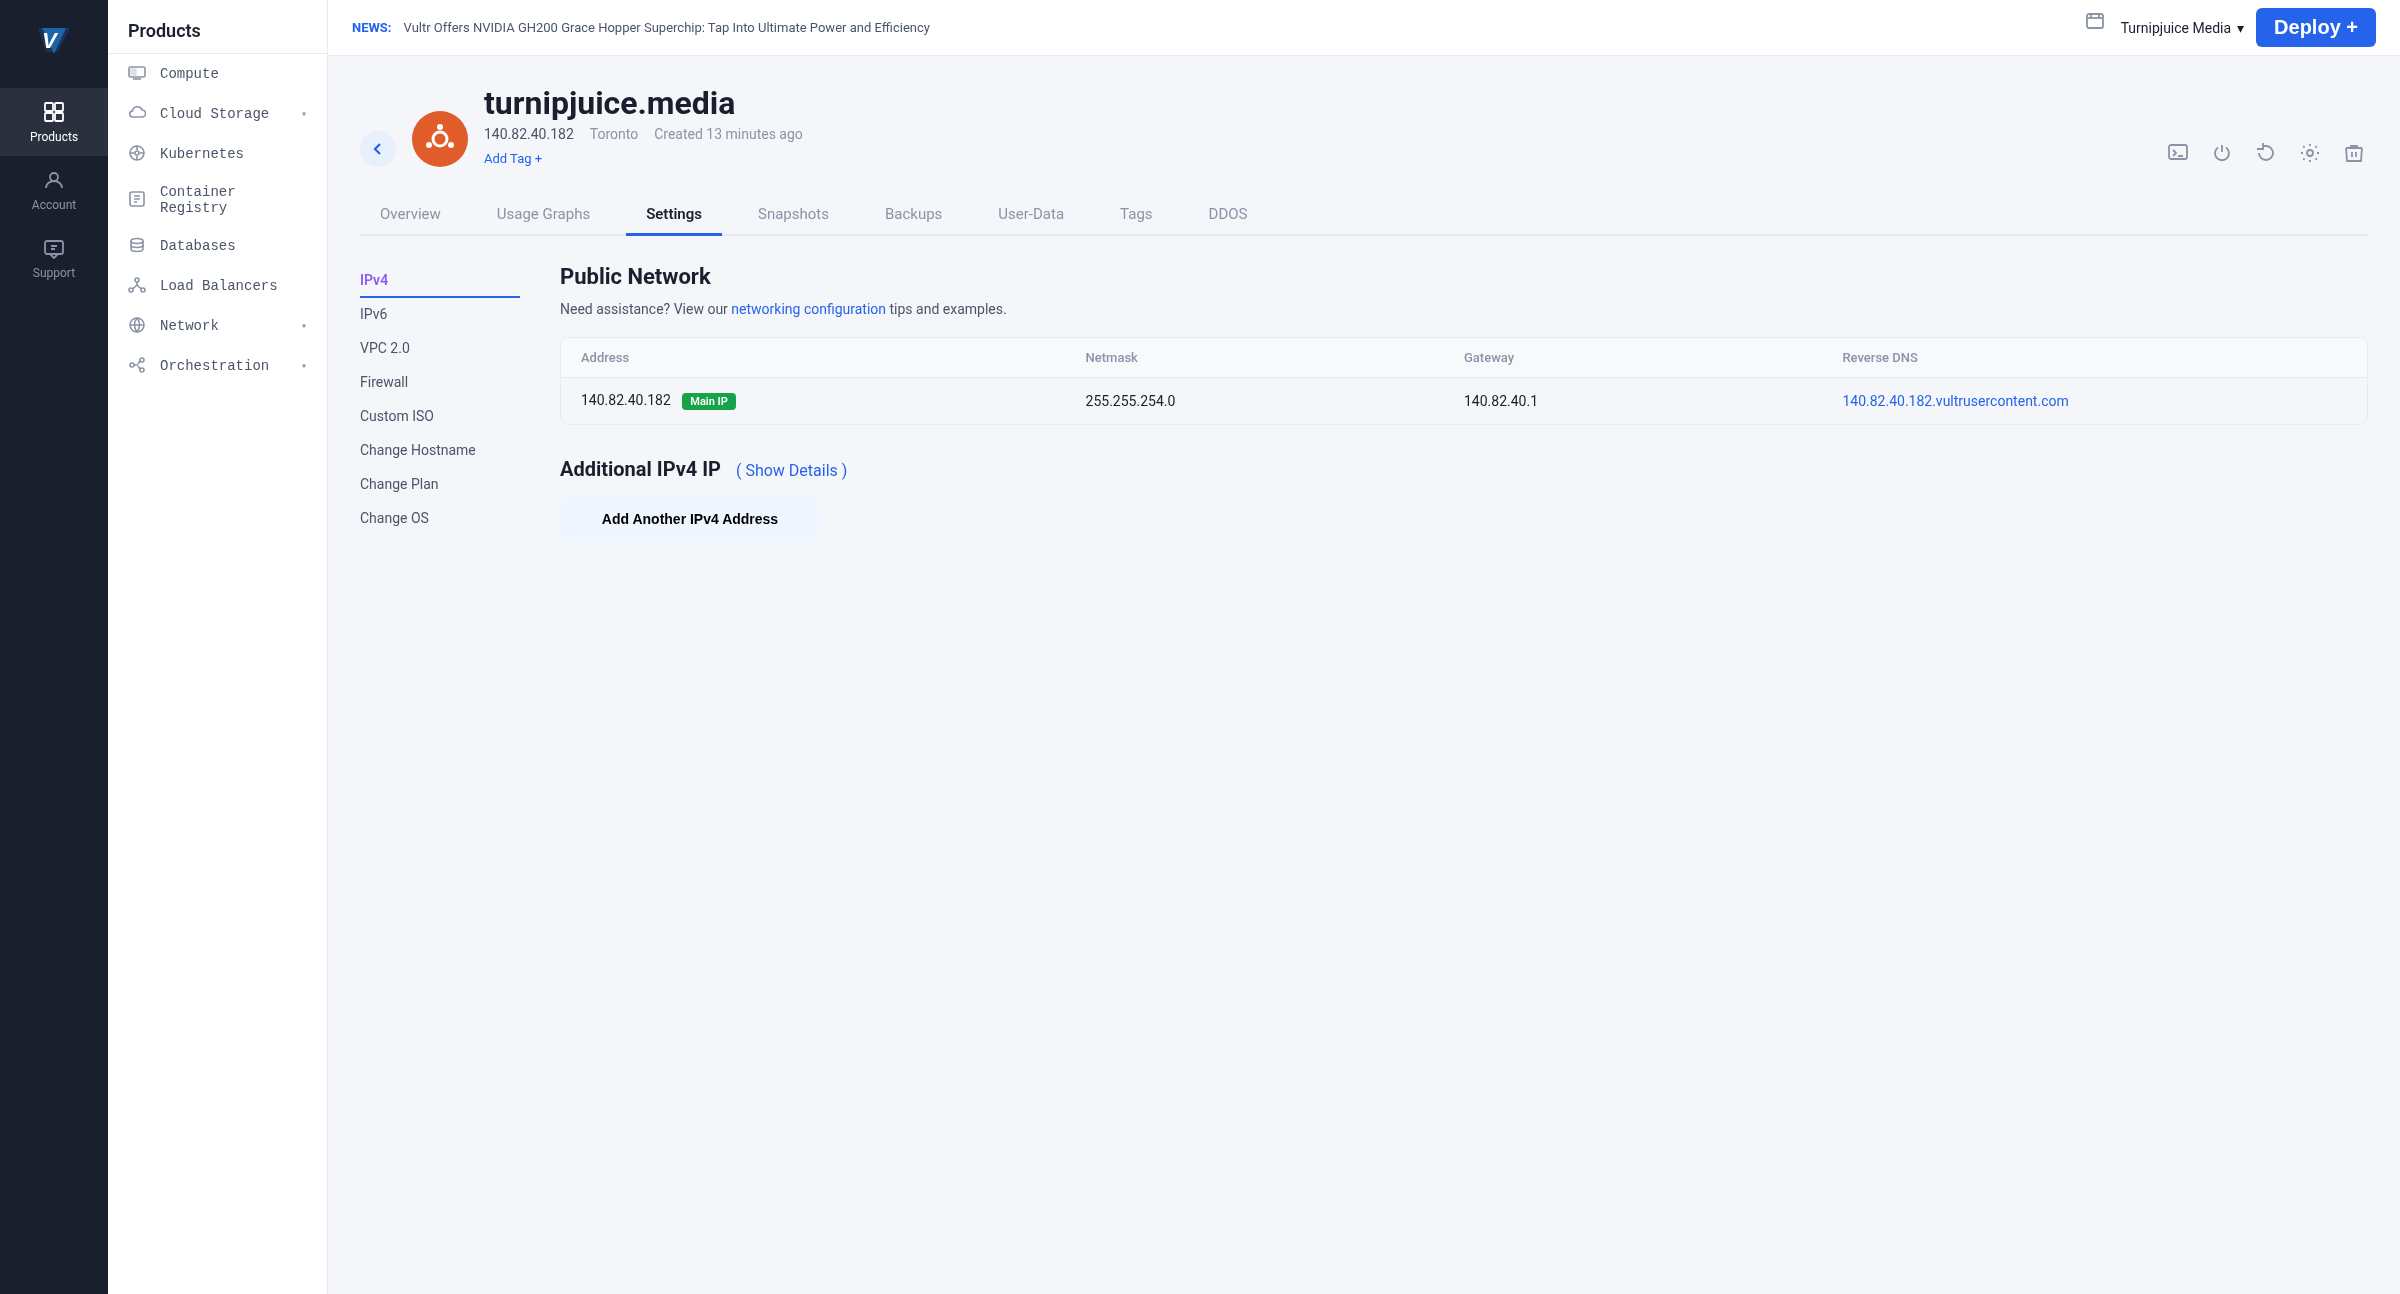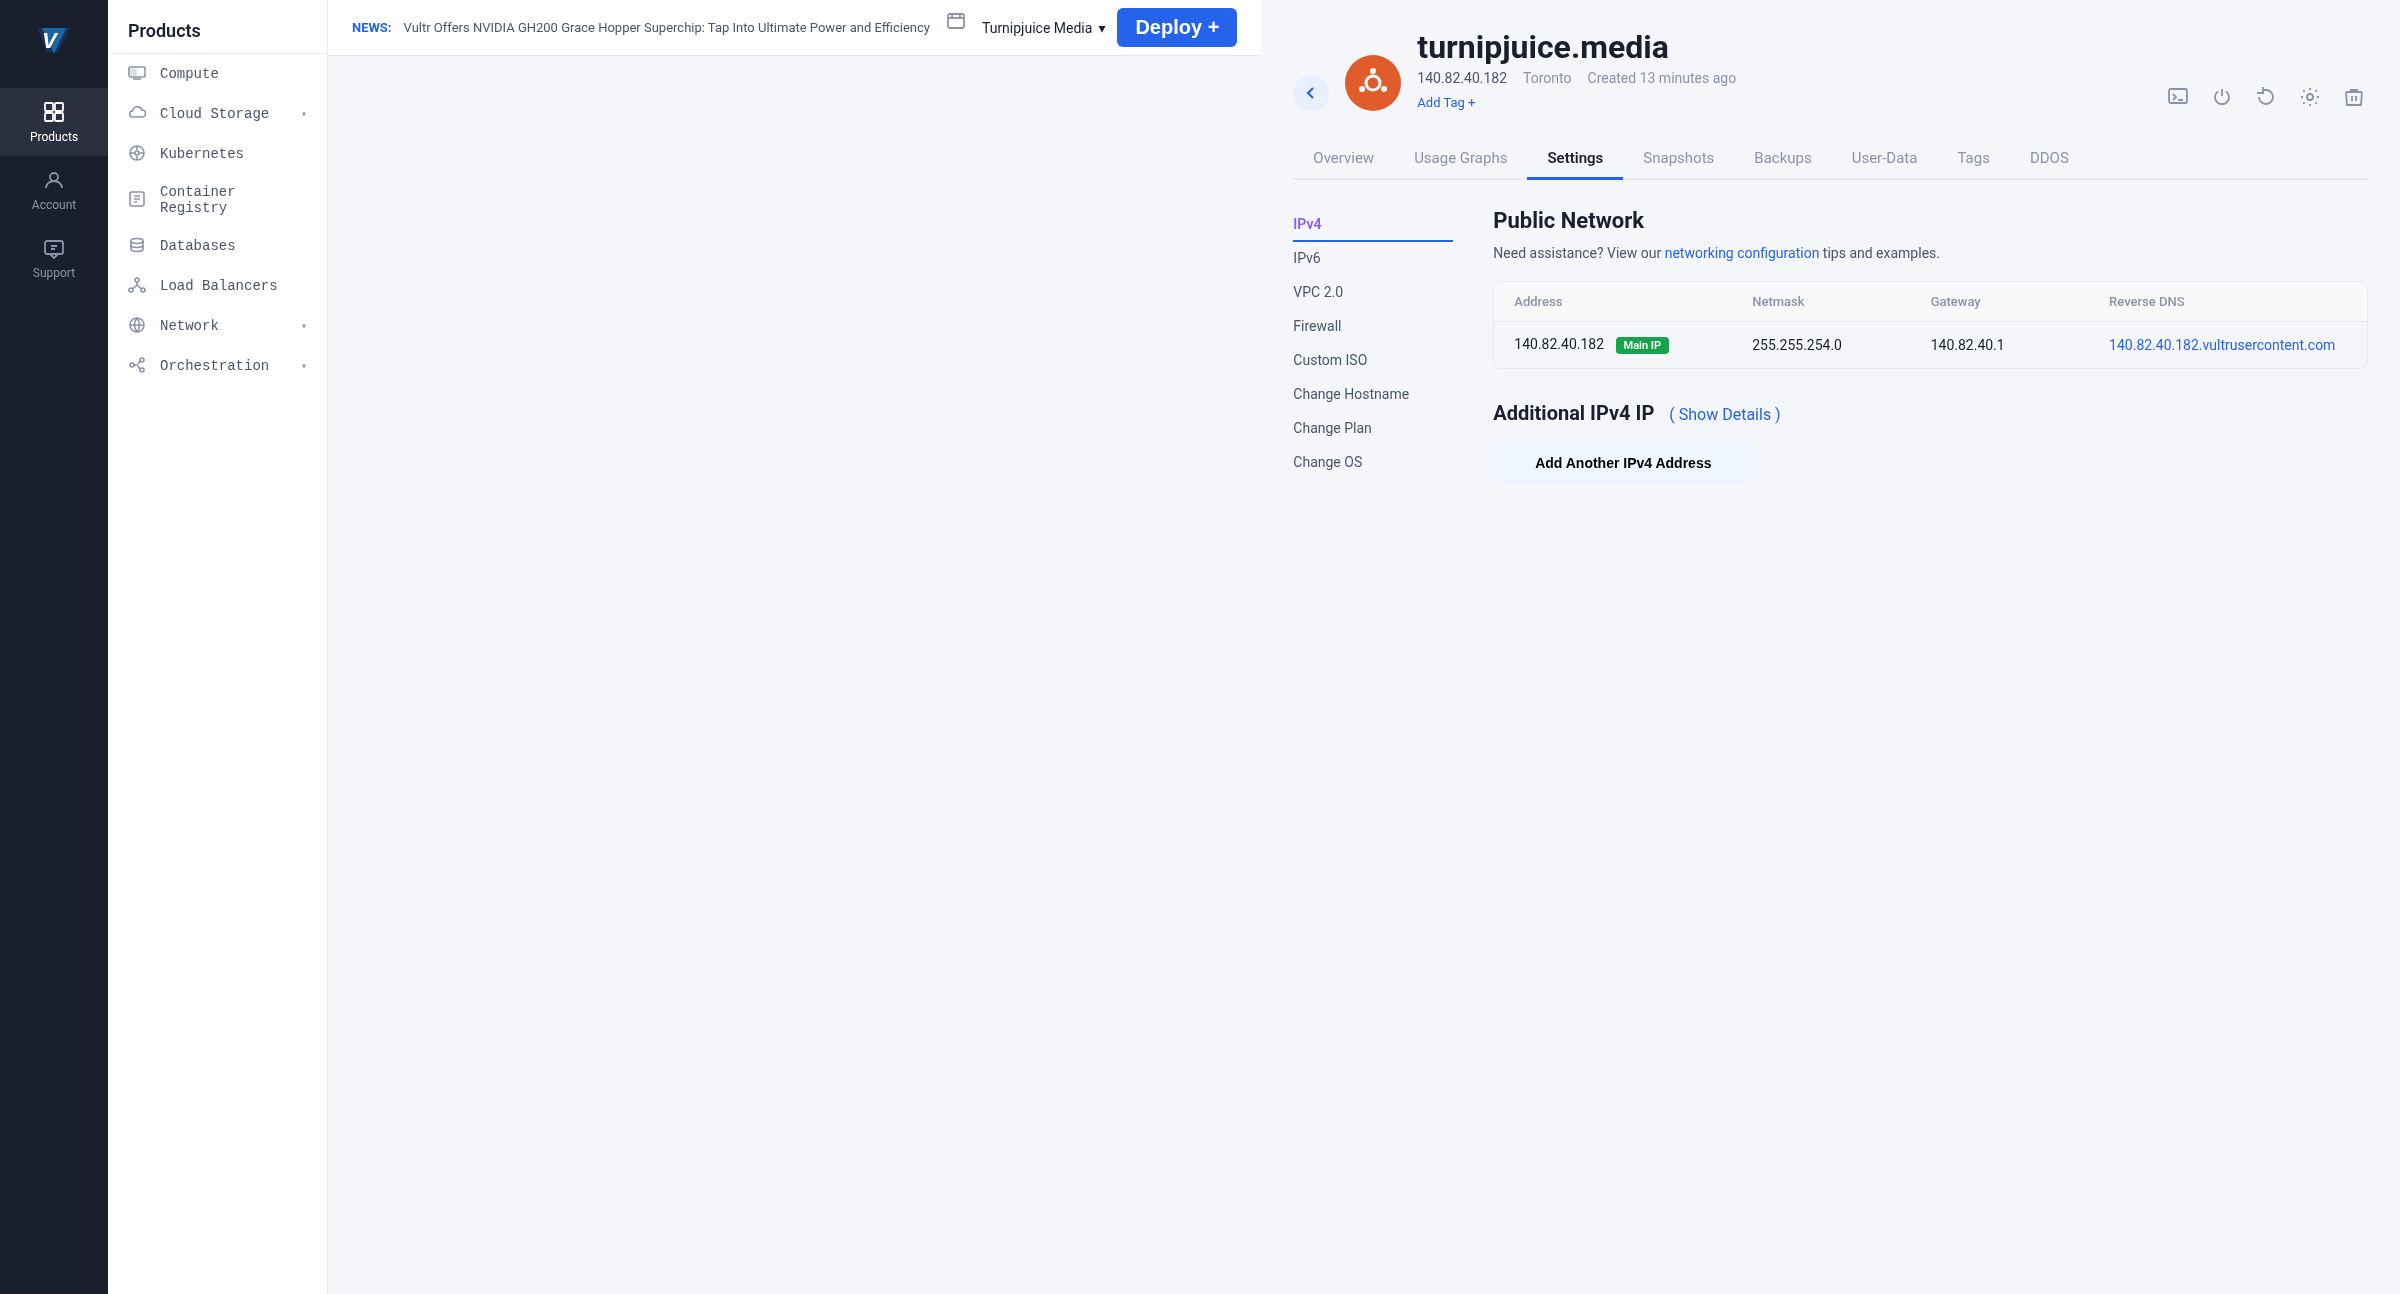--- a/index.html
+++ b/index.html
@@ -84,21 +84,21 @@
       color: #8a94a6;
     }
     .sidebar-item.has-badge {
       justify-content: flex-start;
     }
 
     
     .main-content {
       flex: 1;
       display: flex;
-      flex-direction: row;
+      flex-direction: column;
       overflow: hidden;
     }
 
     
     .top-bar {
       background: #fff;
       border-bottom: 1px solid #e8eaf0;
       padding: 0 24px;
       height: 56px;
       display: flex;
@@ -219,21 +219,21 @@
       display: flex;
       align-items: center;
       justify-content: center;
     }
 
     
     .tabs {
       display: flex;
       border-bottom: 2px solid #e8eaf0;
       margin-bottom: 28px;
-      gap: 0;
+      gap: 16px;
     }
     .tab {
       padding: 10px 20px;
       font-size: 15px;
       color: #8a94a6;
       cursor: pointer;
       border-bottom: 3px solid transparent;
       margin-bottom: -2px;
     }
     .tab.active {

